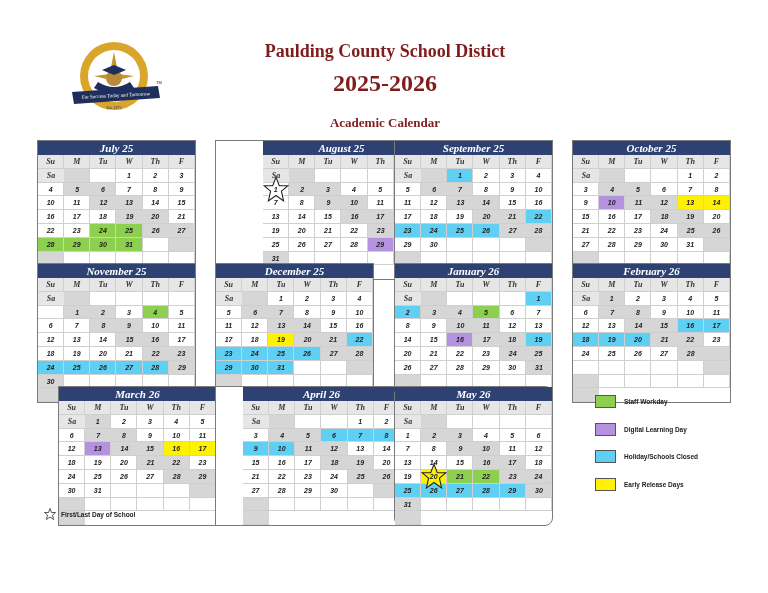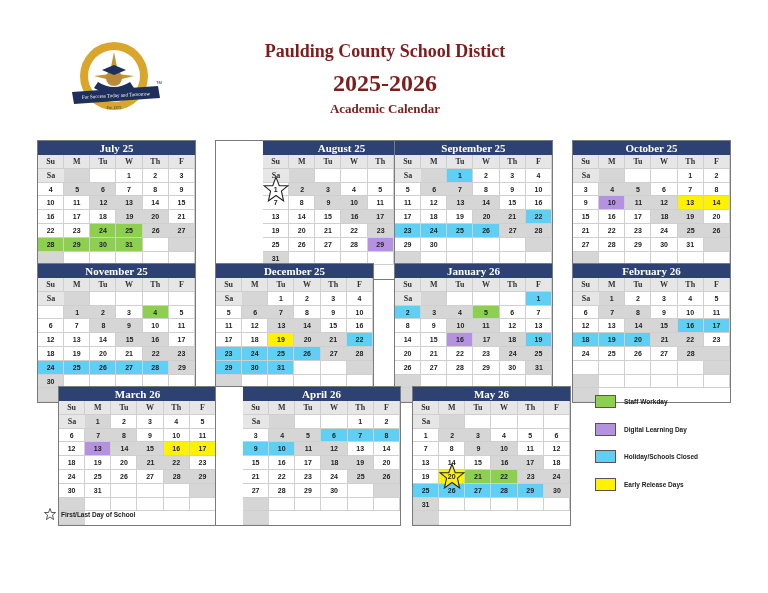--- a/index.html
+++ b/index.html
@@ -1,22 +1,22 @@
 <!DOCTYPE html>
 <html><head>
 <meta charset="utf-8">
 <style>
   html, body { margin:0; padding:0; background:#fff; }
   body { width:768px; height:593px; position:relative; overflow:hidden; font-family:"Liberation Sans", sans-serif; }
   .logo { position:absolute; left:64px; top:38px; width:104px; height:82px; }
   .titles { position:absolute; left:240px; top:40px; width:290px; text-align:center; color:#7f1d1d; font-family:"Liberation Serif", serif; font-weight:bold; }
   .t1 { font-size:18px; line-height:22px; }
   .t2 { font-size:24px; line-height:30px; margin-top:6px; }
-  .t3 { font-size:13px; line-height:18px; margin-top:2px; }
-  .month { position:absolute; width:157px; border:1px solid #7a7a7a; background:#fff; }
+  .t3 { font-size:13px; line-height:18px; margin-top:16px; }
+  .month { position:absolute; width:157px; border:1px solid #7a7a7a; background:#fff;font-style:italic; }
   .mhead { background:#2d4273; color:#fff; text-align:center; font-family:"Liberation Serif", serif; font-weight:bold; font-size:11px; height:14px; line-height:14px; }
   .grid { display:grid; grid-template-columns:repeat(6, 1fr); }
   .cell { height:13.8px; line-height:13.8px; text-align:center; font-size:7px; font-weight:bold; color:#222; border-right:1px solid #cfcfcf; border-bottom:1px solid #cfcfcf; box-sizing:border-box; }
   .cell:nth-child(7n) { border-right:none; }
   .dow { font-family:"Liberation Serif", serif; font-size:8px; background:#e6e6e6; color:#333; }
   .we { background:#d6d6d6; }
   .green { background:#8dcf4f; }
   .purple { background:#b592e0; }
   .blue { background:#5fd0f3; }
   .yellow { background:#fff200; }
@@ -592,21 +592,21 @@
         <div class="cell we"></div>
         <div class="cell we"></div>
         <div class="cell"></div>
         <div class="cell"></div>
         <div class="cell"></div>
         <div class="cell"></div>
         <div class="cell"></div>
         <div class="cell we"></div>
       </div>
     </div>
-    <div class="month" style="left: 412px; top: 386px;">
+    <div class="month" style="left: 394px; top: 386px; border-radius: 8px;">
       <div class="mhead">May 26</div>
       <div class="grid">
         <div class="cell dow">Su</div>
         <div class="cell dow">M</div>
         <div class="cell dow">Tu</div>
         <div class="cell dow">W</div>
         <div class="cell dow">Th</div>
         <div class="cell dow">F</div>
         <div class="cell dow">Sa</div>
         <div class="cell we"></div>

